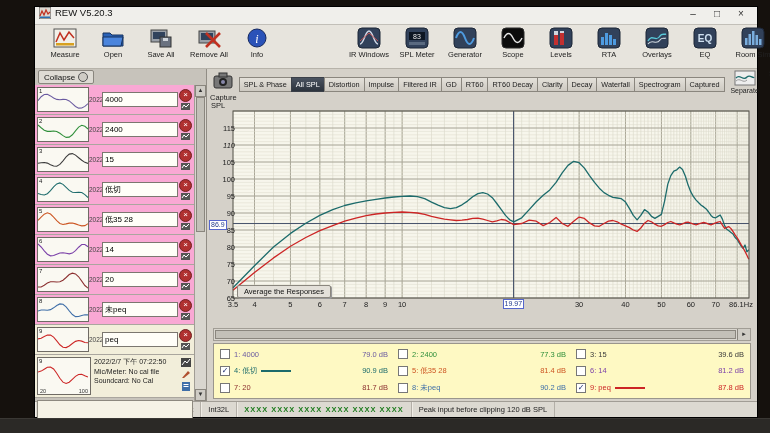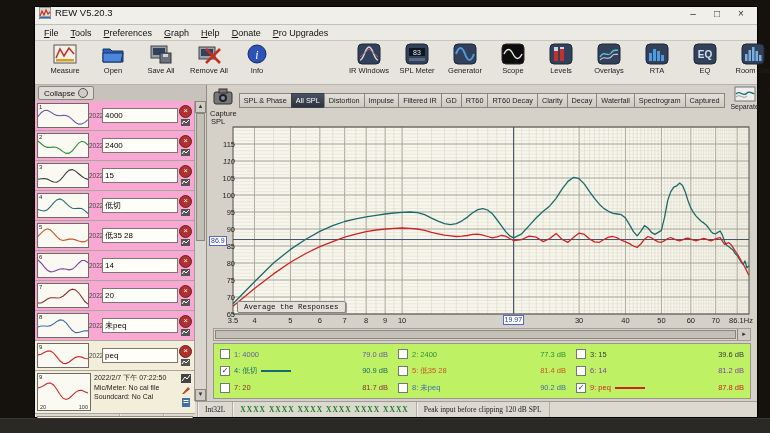--- a/index.html
+++ b/index.html
@@ -78,32 +78,32 @@
   .cursorbox{position:absolute;font-size:7px;color:#223a8c;background:#fff;border:1px solid #5566cc;padding:0 1px;line-height:8px;}
   .avgbtn{position:absolute;font-size:7.5px;background:#e3e0d9;border:1px solid #8a867e;border-radius:2px;padding:1px 6px;box-shadow:1px 1px 0 #999;}
   #plotsvg{position:absolute;}
 
   
   .hscroll{height:11px;margin:0 6px;background:#d9d6cf;border:1px solid #a19d95;position:relative;}
   .hthumb{position:absolute;top:1px;bottom:1px;left:1px;right:14px;background:#c3c0b8;border:1px solid #8a867e;}
   .harr{position:absolute;top:0;bottom:0;right:0;width:12px;background:#cfccc5;border-left:1px solid #8a867e;font-size:7px;text-align:center;line-height:10px;color:#333;}
 
   
-  .legend{height:56px;margin:2px 6px 2px 6px;background:#bef264;border:1px solid #9a968c;
+  .legend{height:56px;margin:2px 6px 2px 6px;background:#fef9c3;border:1px solid #9a968c;
           display:grid;grid-template-rows:repeat(3,1fr);grid-template-columns:repeat(3,1fr);grid-auto-flow:column;
           padding:2px 6px;box-sizing:border-box;column-gap:10px;}
   .lcell{display:flex;align-items:center;gap:4px;font-size:7.5px;min-width:0;}
   .lcheck{width:8px;height:8px;background:#fff;border:1px solid #777;flex:none;font-size:8px;line-height:7px;text-align:center;color:#1a2a6c;}
   .llabel{white-space:nowrap;overflow:hidden;}
   .lswatch{height:2px;width:30px;flex:none;}
   .lval{margin-left:auto;white-space:nowrap;}
 
   
   .statusbar{height:15px;background:#dcd9d1;border-top:1px solid #a19d95;display:flex;align-items:stretch;font-size:7.5px;color:#222;}
-  .sseg{padding:2px 7px;border-right:1px solid #b3afa7;box-shadow:inset 1px 0 0 #efece5;display:flex;align-items:center;white-space:nowrap;font-family:Liberation Serif, serif;}
+  .sseg{padding:2px 7px;border-right:1px solid #b3afa7;box-shadow:inset 1px 0 0 #efece5;display:flex;align-items:center;white-space:nowrap;}
   .sseg.meters{color:#1f7d1f;font-weight:bold;letter-spacing:1px;}
   .sseg.first{min-width:70px;}
 </style>
 </head>
 <body>
 
 <div class="screen">
   <div class="app">
 
     <div class="titlebar">
@@ -113,29 +113,20 @@
         <rect x="1" y="9.5" width="10" height="1.5" fill="#2a6fb0"></rect>
       </svg>
       <span class="title">REW V5.20.3</span>
       <div class="winbtns">
         <div class="winbtn">–</div>
         <div class="winbtn">□</div>
         <div class="winbtn">×</div>
       </div>
     </div>
 
-    <div class="menubar" id="menubar">
-        <div class="menuitem"><u>F</u>ile</div>
-        <div class="menuitem"><u>T</u>ools</div>
-        <div class="menuitem"><u>P</u>references</div>
-        <div class="menuitem"><u>G</u>raph</div>
-        <div class="menuitem"><u>H</u>elp</div>
-        <div class="menuitem"><u>D</u>onate</div>
-        <div class="menuitem"><u>P</u>ro Upgrades</div>
-      </div>
 
     <div class="toolbar">
       <div class="tgroup" id="tgleft">
           <div class="tbtn"><svg class="ic" viewBox="0 0 26 22">
               <rect x="2" y="2" width="22" height="18" fill="#f2f0e8" stroke="#555"></rect>
               <polyline points="4,15 8,6 12,13 17,5 22,11" fill="none" stroke="#c03020" stroke-width="1.5"></polyline>
               <rect x="4" y="16" width="18" height="2.5" fill="#d7a020"></rect>
             </svg><span>Measure</span></div>
           <div class="tbtn"><svg class="ic" viewBox="0 0 26 22">
               <path d="M3 6 h7 l2 2 h11 v11 H3 z" fill="#2a62b8" stroke="#16335f"></path>
@@ -179,30 +170,30 @@
             </svg><span>Scope</span></div>
           <div class="tbtn"><svg class="ic" viewBox="0 0 26 22">
               <rect x="2" y="1" width="22" height="20" rx="4" fill="#31415a" stroke="#1c2636"></rect>
               <rect x="6" y="4" width="4" height="14" fill="#d0d6de"></rect>
               <rect x="12" y="4" width="4" height="14" fill="#d0d6de"></rect>
               <rect x="6" y="8" width="4" height="10" fill="#c23030"></rect>
               <rect x="12" y="6" width="4" height="12" fill="#c23030"></rect>
             </svg><span>Levels</span></div>
           <div class="tbtn"><svg class="ic" viewBox="0 0 26 22">
               <rect x="2" y="1" width="22" height="20" rx="4" fill="#31415a" stroke="#1c2636"></rect>
-              <path d="M4 14 C8 6 12 16 16 9 C18 6 20 8 22 7" fill="none" stroke="#58c8d8" stroke-width="1.4"></path>
-              <path d="M4 17 C8 11 12 19 16 13 C18 10 20 12 22 11" fill="none" stroke="#d0d8e0" stroke-width="1.2"></path>
-            </svg><span>Overlays</span></div>
-          <div class="tbtn"><svg class="ic" viewBox="0 0 26 22">
-              <rect x="2" y="1" width="22" height="20" rx="4" fill="#31415a" stroke="#1c2636"></rect>
               <rect x="5" y="10" width="3" height="8" fill="#4e9be0"></rect>
               <rect x="9" y="6" width="3" height="12" fill="#4e9be0"></rect>
               <rect x="13" y="8" width="3" height="10" fill="#4e9be0"></rect>
               <rect x="17" y="12" width="3" height="6" fill="#4e9be0"></rect>
             </svg><span>RTA</span></div>
+          <div class="tbtn"><svg class="ic" viewBox="0 0 26 22">
+              <rect x="2" y="1" width="22" height="20" rx="4" fill="#31415a" stroke="#1c2636"></rect>
+              <path d="M4 14 C8 6 12 16 16 9 C18 6 20 8 22 7" fill="none" stroke="#58c8d8" stroke-width="1.4"></path>
+              <path d="M4 17 C8 11 12 19 16 13 C18 10 20 12 22 11" fill="none" stroke="#d0d8e0" stroke-width="1.2"></path>
+            </svg><span>Overlays</span></div>
           <div class="tbtn"><svg class="ic" viewBox="0 0 26 22">
               <rect x="2" y="1" width="22" height="20" rx="4" fill="#31415a" stroke="#1c2636"></rect>
               <text x="13" y="15" font-size="10" fill="#cfe0f0" text-anchor="middle" font-family="Liberation Sans,sans-serif" font-weight="bold">EQ</text>
             </svg><span>EQ</span></div>
           <div class="tbtn"><svg class="ic" viewBox="0 0 26 22">
               <rect x="2" y="1" width="22" height="20" rx="4" fill="#31415a" stroke="#1c2636"></rect>
               <rect x="5" y="11" width="2.5" height="7" fill="#7aaede"></rect>
               <rect x="8.5" y="7" width="2.5" height="11" fill="#7aaede"></rect>
               <rect x="12" y="4" width="2.5" height="14" fill="#7aaede"></rect>
               <rect x="15.5" y="8" width="2.5" height="10" fill="#7aaede"></rect>
@@ -650,21 +641,21 @@
             <div class="xlab" style="left: 159.188px; top: 199px;">8</div>
             <div class="xlab" style="left: 178.164px; top: 199px;">9</div>
             <div class="xlab" style="left: 195.139px; top: 199px;">10</div>
             <div class="xlab" style="left: 372.138px; top: 199px;">30</div>
             <div class="xlab" style="left: 418.487px; top: 199px;">40</div>
             <div class="xlab" style="left: 454.438px; top: 199px;">50</div>
             <div class="xlab" style="left: 483.812px; top: 199px;">60</div>
             <div class="xlab" style="left: 508.648px; top: 199px;">70</div>
             <div class="xlab" style="left: 534px; top: 199px;">86.1Hz</div>
             <div class="cursorbox" style="left: 295.571px; top: 198px;">19.97</div>
-            <div class="avgbtn" style="left: 30px; top: 184px; font-family: Liberation Mono, monospace;">Average the Responses</div>
+            <div class="avgbtn" style="left: 30px; top: 184px;">Average the Responses</div>
           </div>
 
         <div class="hscroll">
           <div class="hthumb"></div>
           <div class="harr">▸</div>
         </div>
 
         <div class="legend" id="legend">
             <div class="lcell">
               <div class="lcheck"></div>

